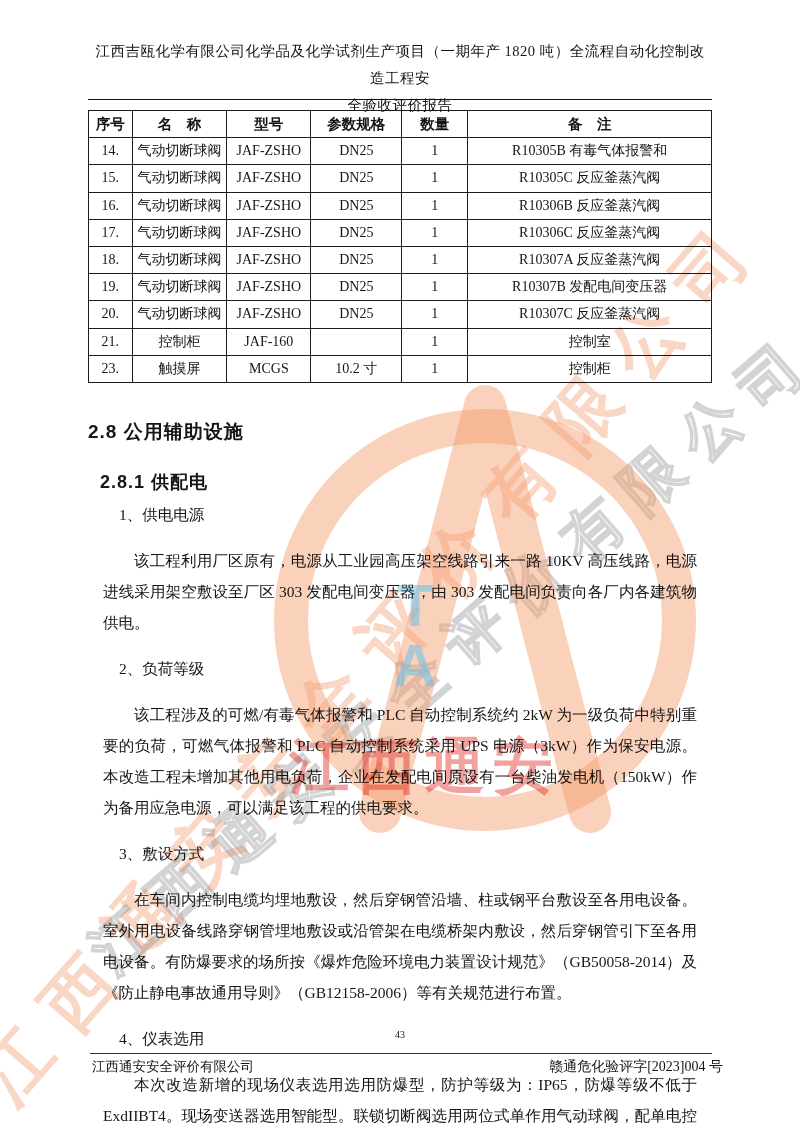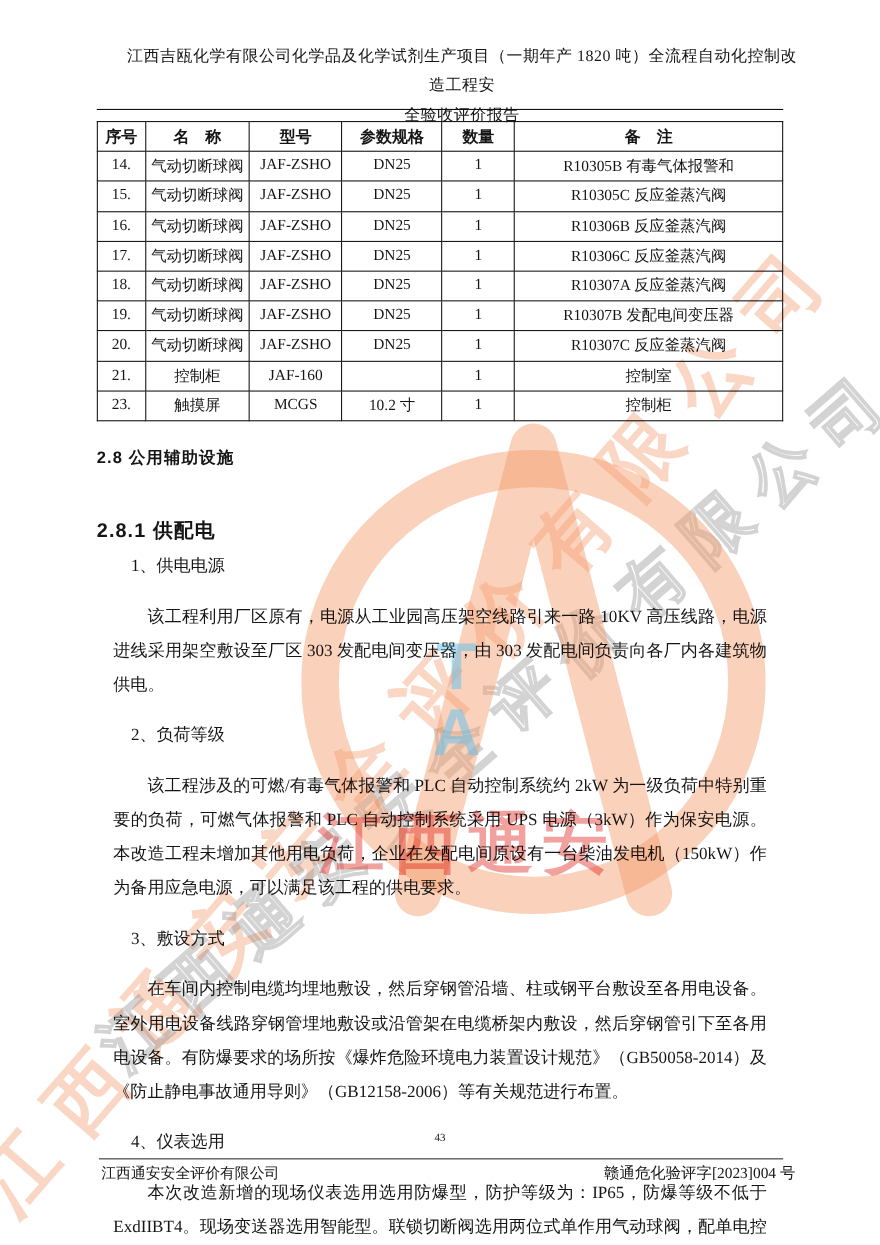--- a/index.html
+++ b/index.html
@@ -5,21 +5,21 @@
   html,body { margin:0; padding:0; }
   body {
     width:800px; height:1132px; position:relative; overflow:hidden;
     background:#ffffff; color:#151515;
     font-family:"Liberation Serif","DejaVu Serif",serif;
   }
 
   
   .doc-header {
     position:absolute; top:38px; left:88px; width:624px;
-    text-align:center; font-size:14.5px; line-height:27px; letter-spacing:0.5px;margin-left:20px;
+    text-align:center; font-size:14.5px; line-height:27px; letter-spacing:0.5px;
   }
   .header-rule {
     position:absolute; top:99px; left:88px; width:624px;
     border-top:1.8px solid #111;
   }
 
   
   table.spec {
     position:absolute; top:110px; left:88px; width:624px;
     border-collapse:collapse; table-layout:fixed; font-size:14px;
@@ -29,22 +29,22 @@
     height:26.2px; padding:0 2px; overflow:hidden; white-space:nowrap;
   }
   table.spec th { font-weight:bold; font-size:14.5px; }
 
   
   .sec-title {
     position:absolute; left:88px;
     font-family:"Liberation Sans","DejaVu Sans",sans-serif; font-weight:bold;
     letter-spacing:1px;
   }
-  .sec-28  { top:407px; font-size:15px; }
-  .sec-281 { top:470px; font-size:18px; }
+  .sec-28  { top:419px; font-size:19px; }
+  .sec-281 { top:470px; font-size:18px;margin-left:12px; }
 
   
   .body-text {
     position:absolute; top:499px; left:88px; width:624px;
     font-size:15.5px; line-height:31px; text-align:justify;
   }
   .body-text .num-label { text-indent:2em; }
   .body-text p { margin:15px; text-indent:2em; }
 
   

